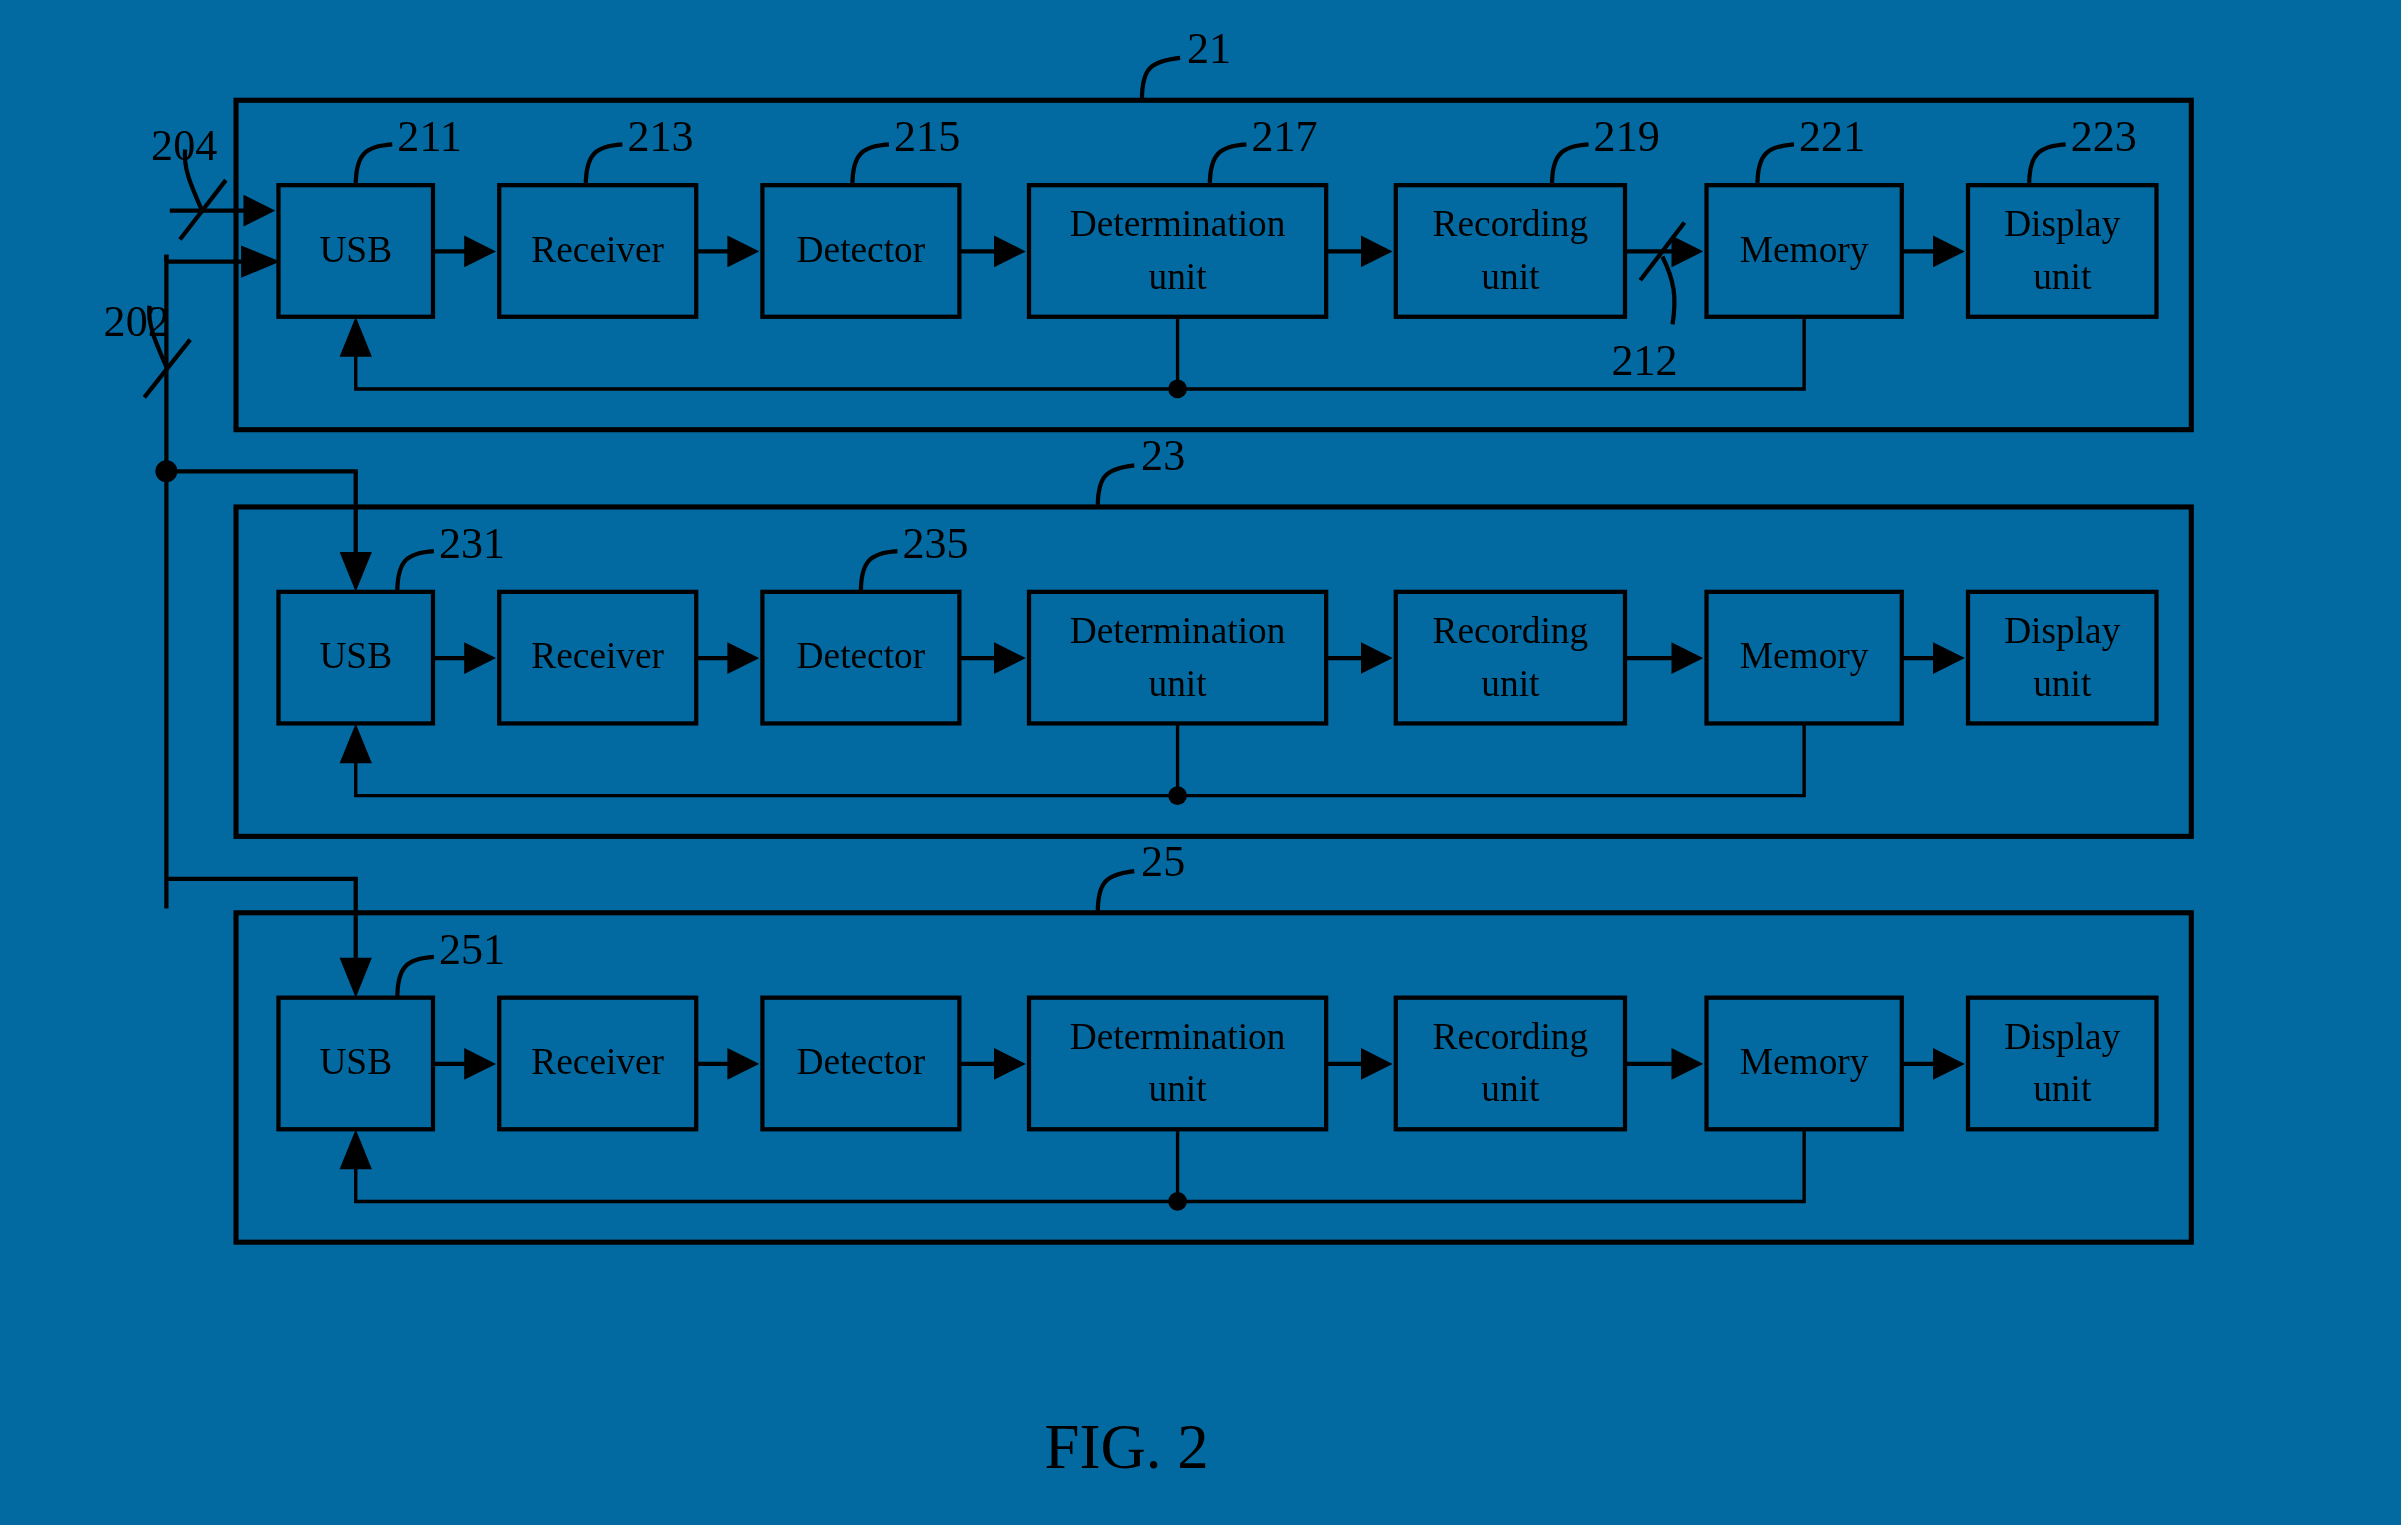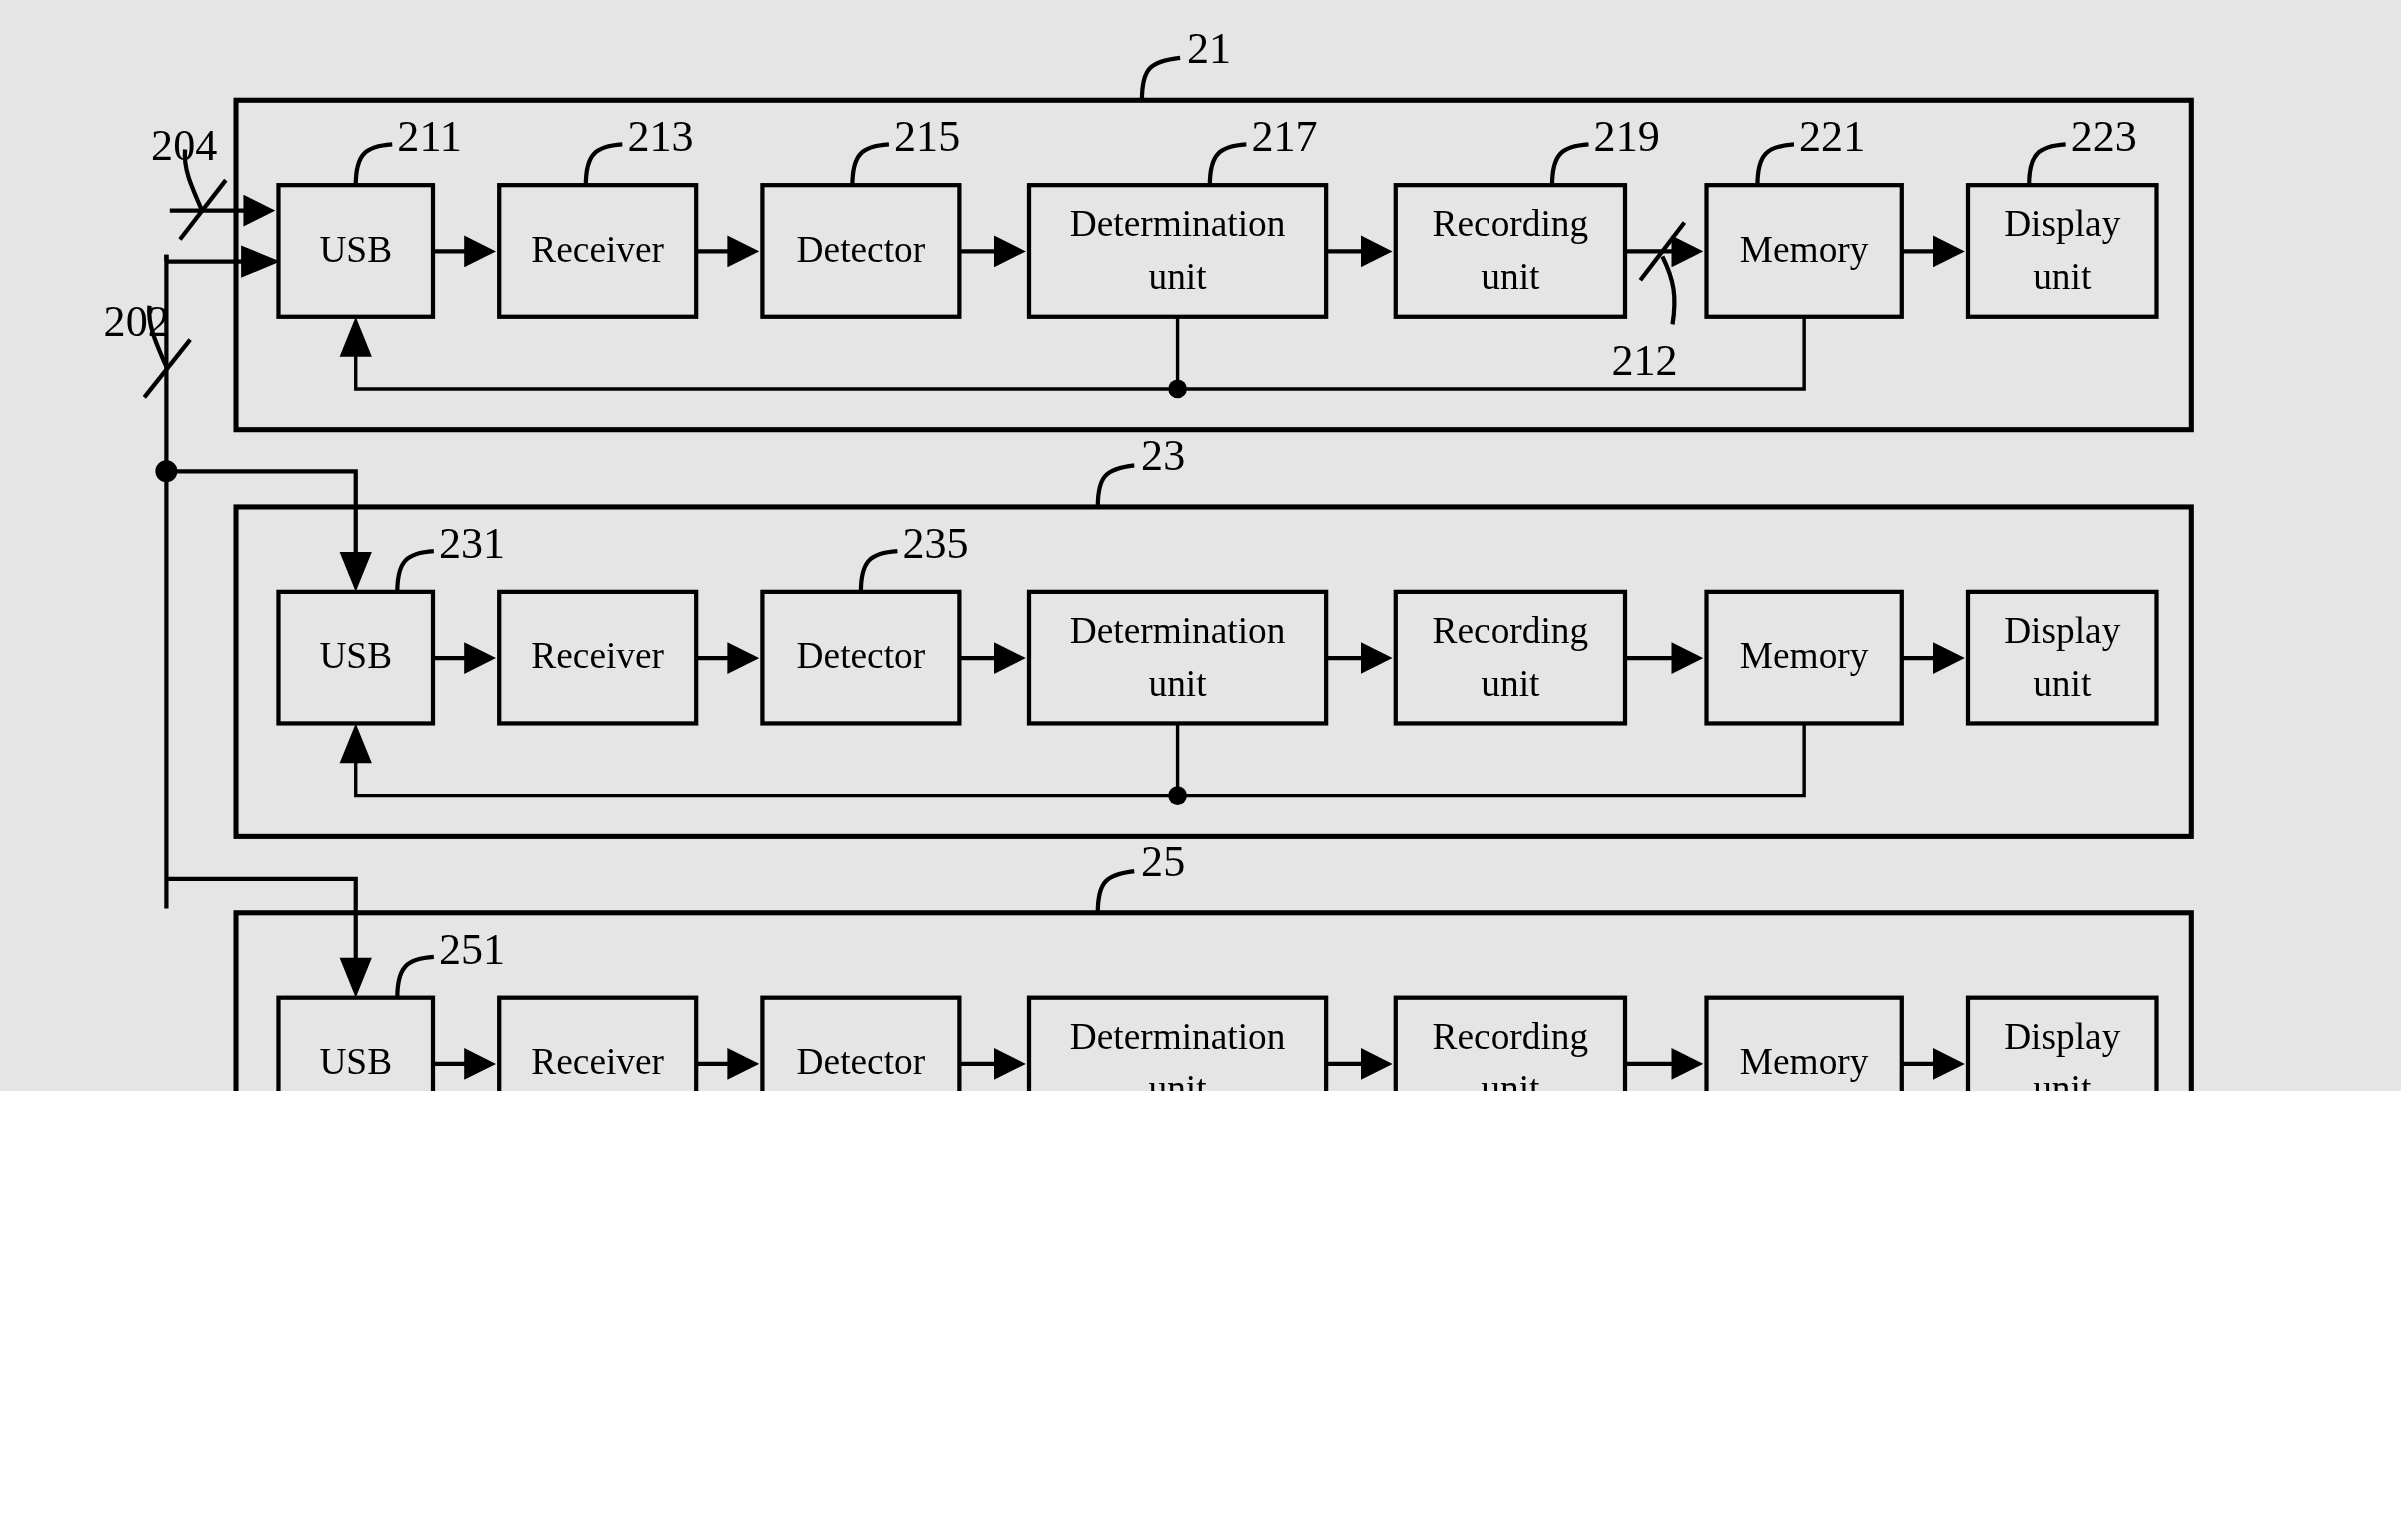--- a/index.html
+++ b/index.html
@@ -3,22 +3,22 @@
 <meta charset="utf-8">
 <style>
   html, body {
     margin: 0;
     padding: 0;
     background: #ffffff;
   }
   #canvas {
     position: relative;
     width: 2401px;
-    height: 1091px;
-    background: #e5e5e5;
+    height: 1525px;
+    background: #0369a1;
     font-family: "Liberation Serif", "DejaVu Serif", serif;
     overflow: hidden;
   }
   #diagram-svg {
     position: absolute;
     left: 0;
     top: 0;
     width: 2401px;
     height: 1525px;
   }

